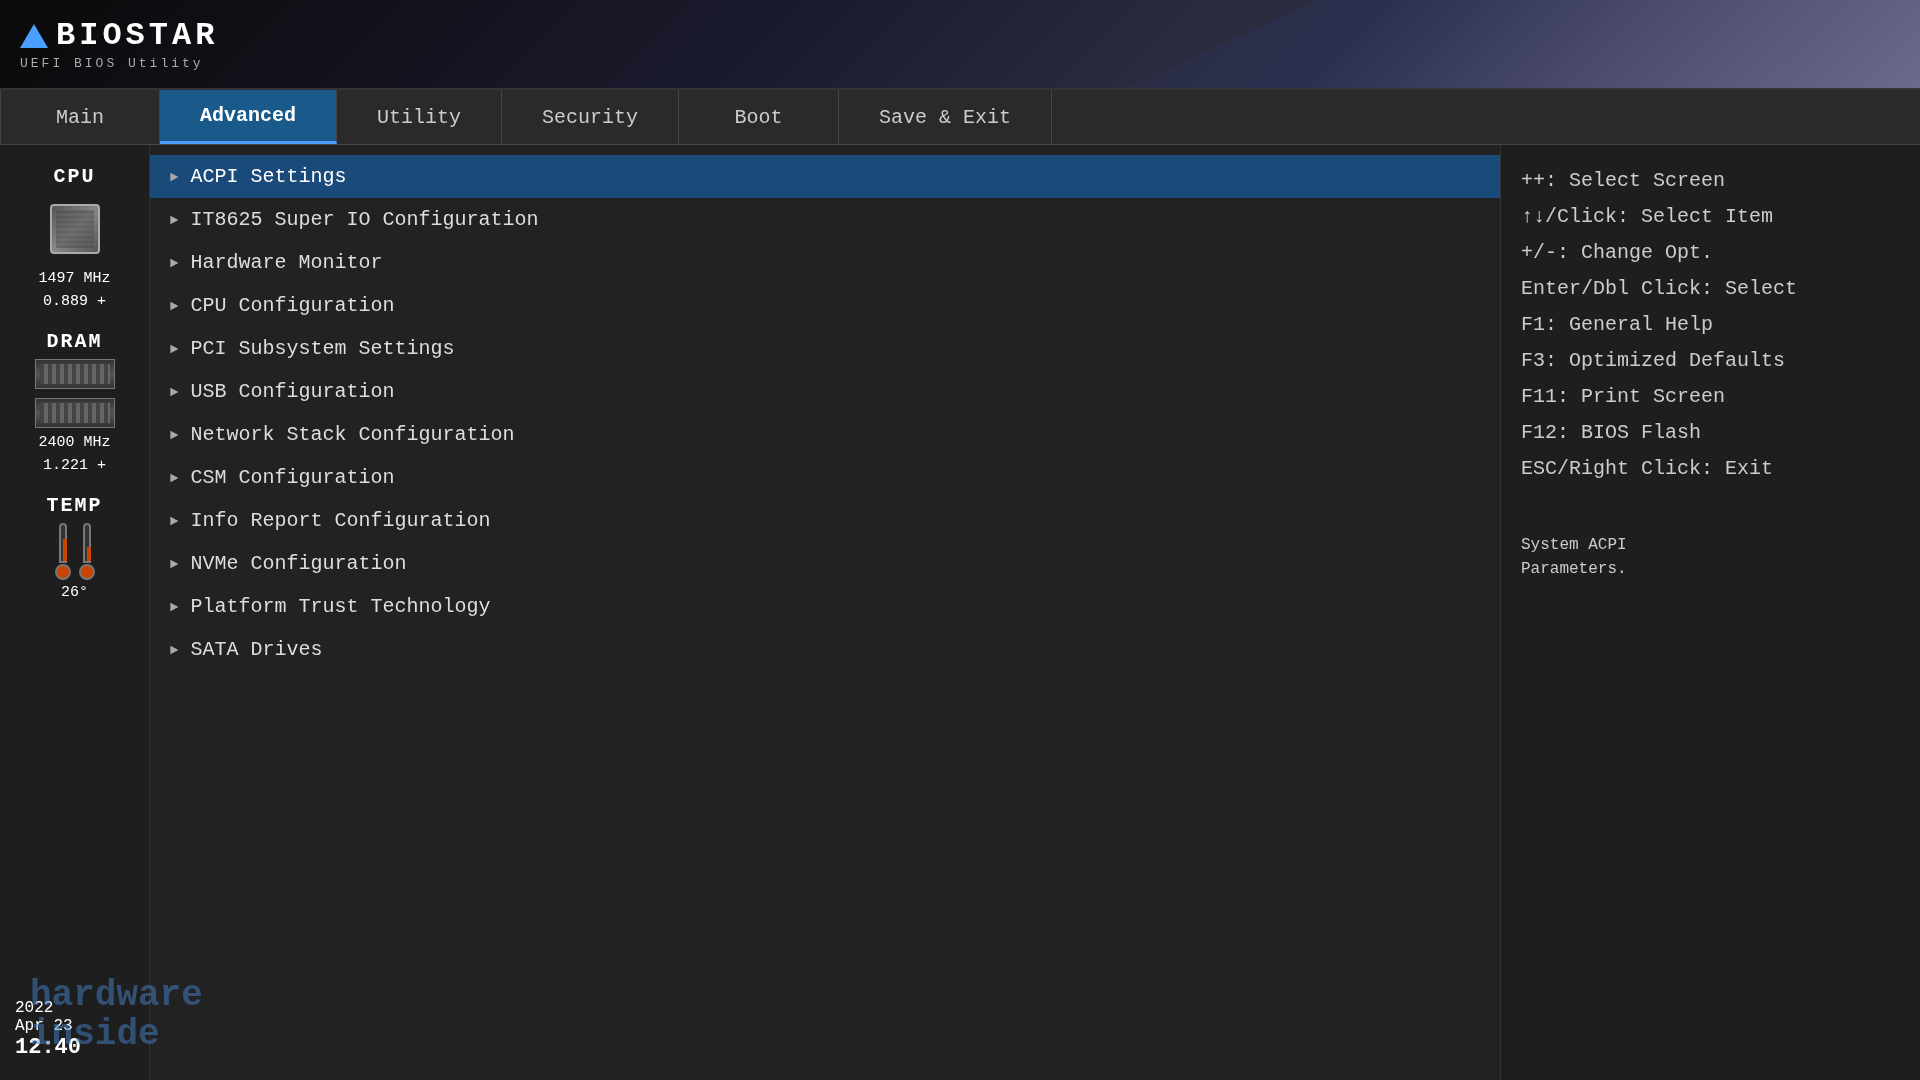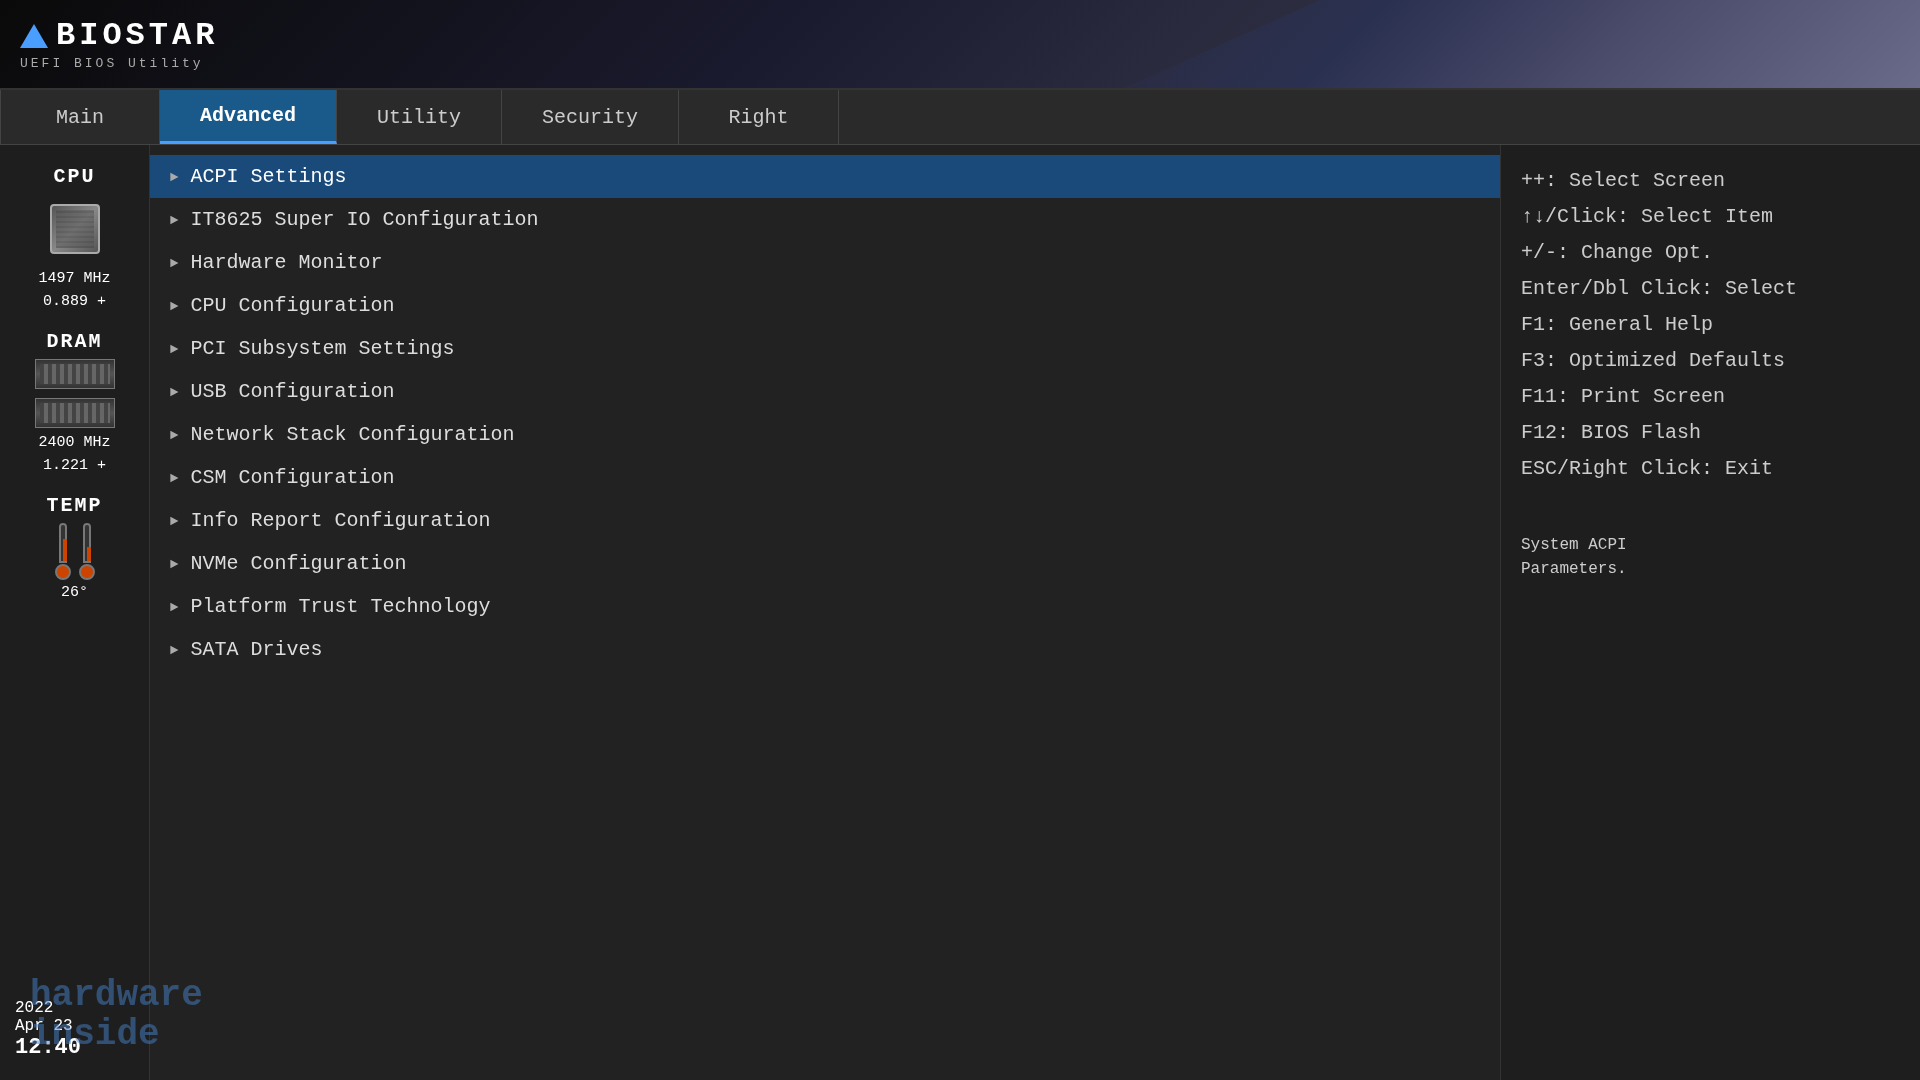--- a/index.html
+++ b/index.html
@@ -344,21 +344,22 @@
     </div>
     <div class="logo-subtitle">UEFI BIOS Utility</div>
   </div>
 </div>
 
 <div id="nav-tabs">
   <div class="nav-tab">Main</div>
   <div class="nav-tab active">Advanced</div>
   <div class="nav-tab">Utility</div>
   <div class="nav-tab">Security</div>
-  <div class="nav-tab">Right</div>
+  <div class="nav-tab">Boot</div>
+  <div class="nav-tab">Save &amp; Exit</div>
 </div>
 
 <div id="main-content">
 
   <div id="sidebar">
 
     <div class="sidebar-section">
       <div class="sidebar-label">CPU</div>
       <div class="cpu-icon">
         <div class="cpu-chip"></div>

